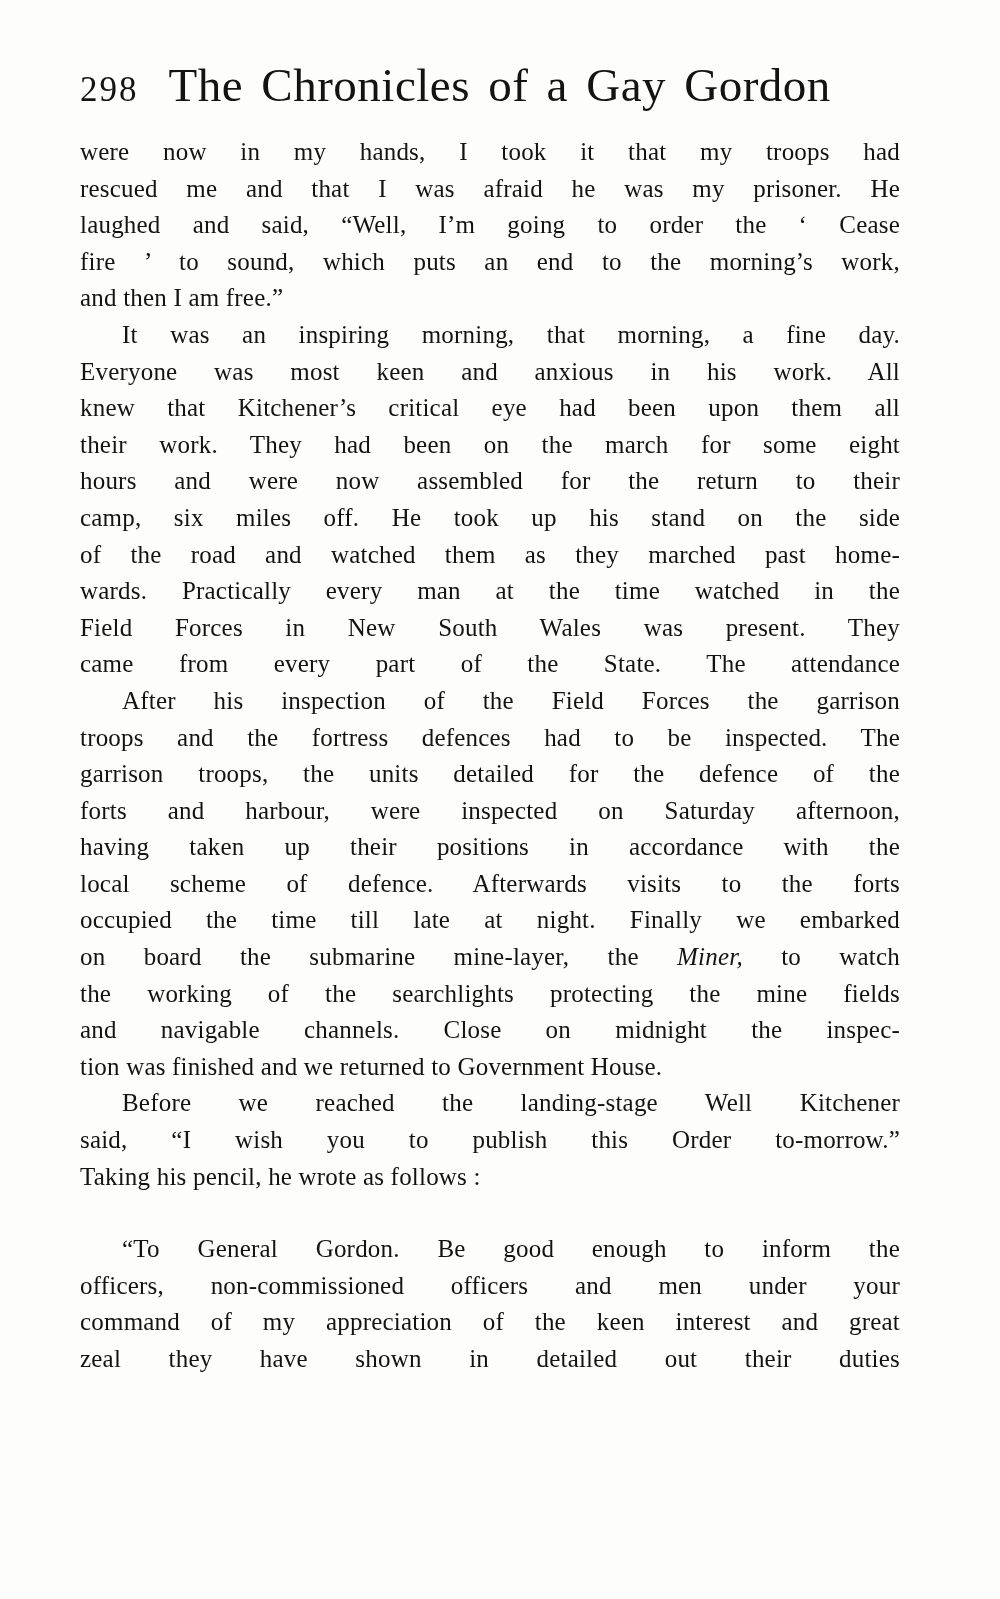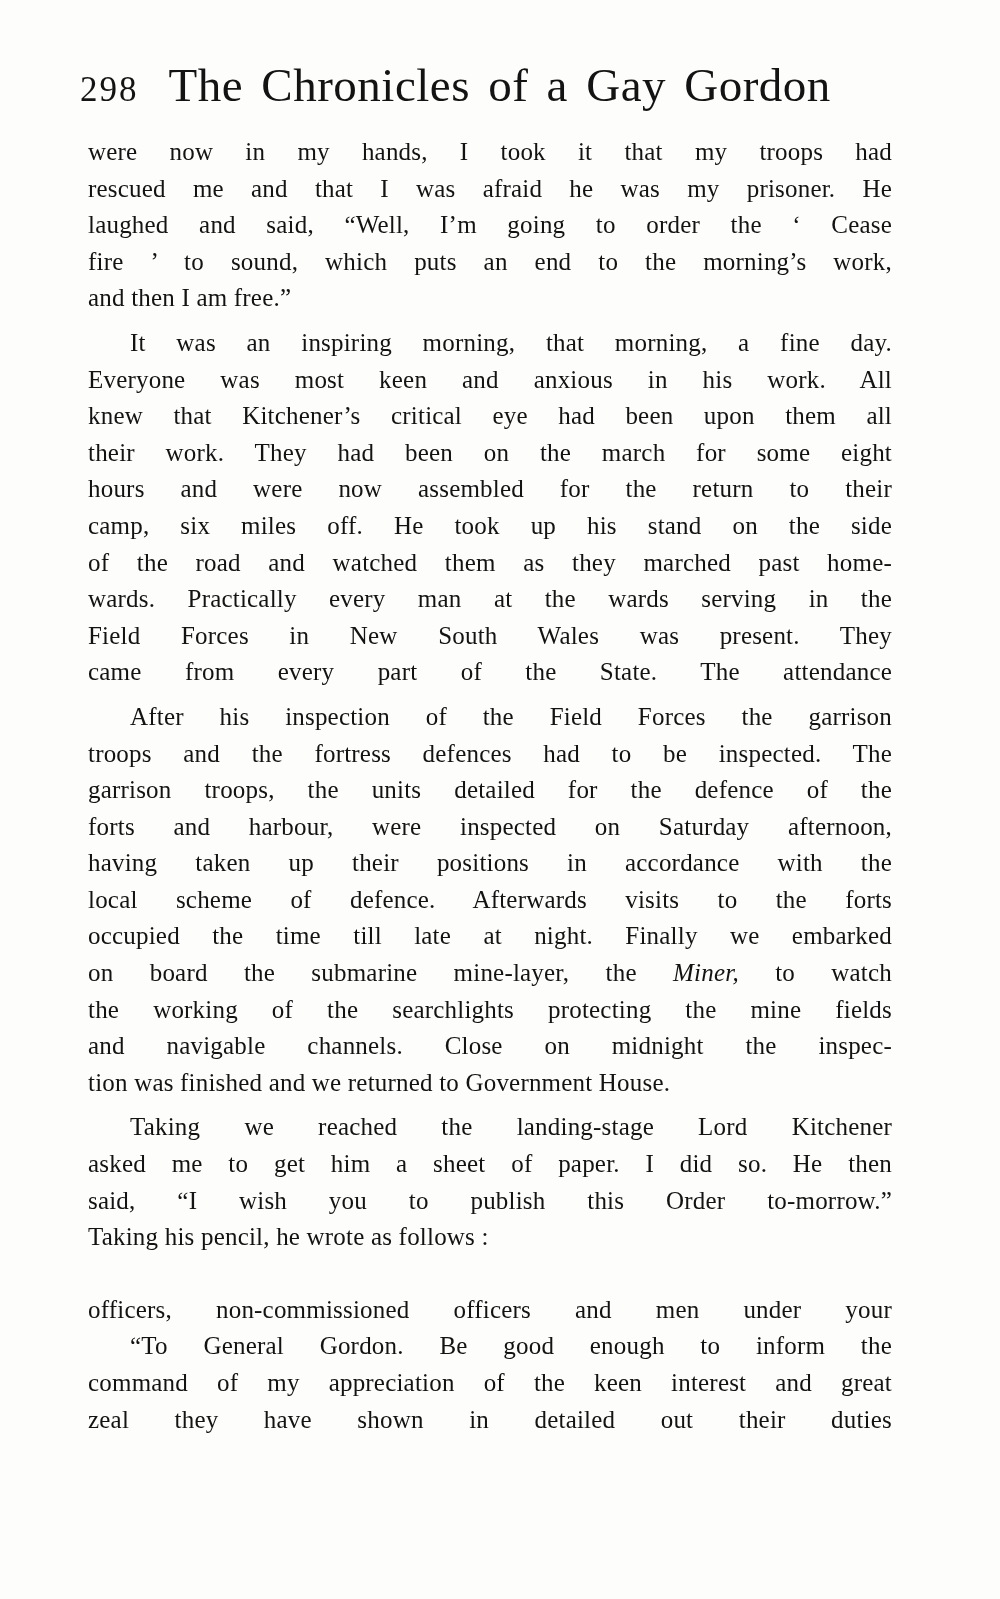--- a/index.html
+++ b/index.html
@@ -33,21 +33,21 @@
   }
   .header-title {
     font-size: 47px;
     letter-spacing: 0.5px;
     word-spacing: 6px;
   }
   .page-body {
     width: 820px;
   }
   .paragraph {
-    margin: 8px;
+    margin: 0;
   }
   .block-quote {
     margin-top: 36px;
   }
   .line {
     font-size: 25px;
     line-height: 36.6px;
     letter-spacing: 0.2px;
     text-align: justify;
     text-align-last: justify;
@@ -80,43 +80,42 @@
         <div class="line no-justify">and then I am free.”</div>
       </div>
       <div class="paragraph">
         <div class="line indent">It was an inspiring morning, that morning, a fine day.</div>
         <div class="line">Everyone was most keen and anxious in his work.  All</div>
         <div class="line">knew that Kitchener’s critical eye had been upon them all</div>
         <div class="line">their work.  They had been on the march for some eight</div>
         <div class="line">hours and were now assembled for the return to their</div>
         <div class="line">camp, six miles off.  He took up his stand on the side</div>
         <div class="line">of the road and watched them as they marched past home-</div>
-        <div class="line">wards.  Practically every man at the wards serving in the</div>
+        <div class="line">wards.  Practically every man at the time watched in the</div>
         <div class="line">Field Forces in New South Wales was present.  They</div>
         <div class="line">came from every part of the State.  The attendance</div>
       </div>
       <div class="paragraph">
         <div class="line indent">After his inspection of the Field Forces the garrison</div>
         <div class="line">troops and the fortress defences had to be inspected.  The</div>
         <div class="line">garrison troops, the units detailed for the defence of the</div>
         <div class="line">forts and harbour, were inspected on Saturday afternoon,</div>
         <div class="line">having taken up their positions in accordance with the</div>
         <div class="line">local scheme of defence.  Afterwards visits to the forts</div>
         <div class="line">occupied the time till late at night.  Finally we embarked</div>
         <div class="line">on board the submarine mine-layer, the <i>Miner,</i> to watch</div>
         <div class="line">the working of the searchlights protecting the mine fields</div>
         <div class="line">and navigable channels.  Close on midnight the inspec-</div>
         <div class="line no-justify">tion was finished and we returned to Government House.</div>
       </div>
       <div class="paragraph">
-        <div class="line indent">Taking we reached the landing-stage Lord Kitchener</div>
-        <div class="line">asked me to get him a sheet of paper.  I did so.  He then</div>
+        <div class="line indent">Before we reached the landing-stage Well Kitchener</div>
         <div class="line">said, “I wish you to publish this Order to-morrow.”</div>
         <div class="line no-justify">Taking his pencil, he wrote as follows :</div>
       </div>
       <div class="paragraph block-quote">
+        <div class="line indent">“To General Gordon.  Be good enough to inform the</div>
         <div class="line">officers, non-commissioned officers and men under your</div>
-        <div class="line indent">“To General Gordon.  Be good enough to inform the</div>
         <div class="line">command of my appreciation of the keen interest and great</div>
         <div class="line">zeal they have shown in detailed out their duties</div>
       </div>
     </div>
 </div>
 
 </body></html>

